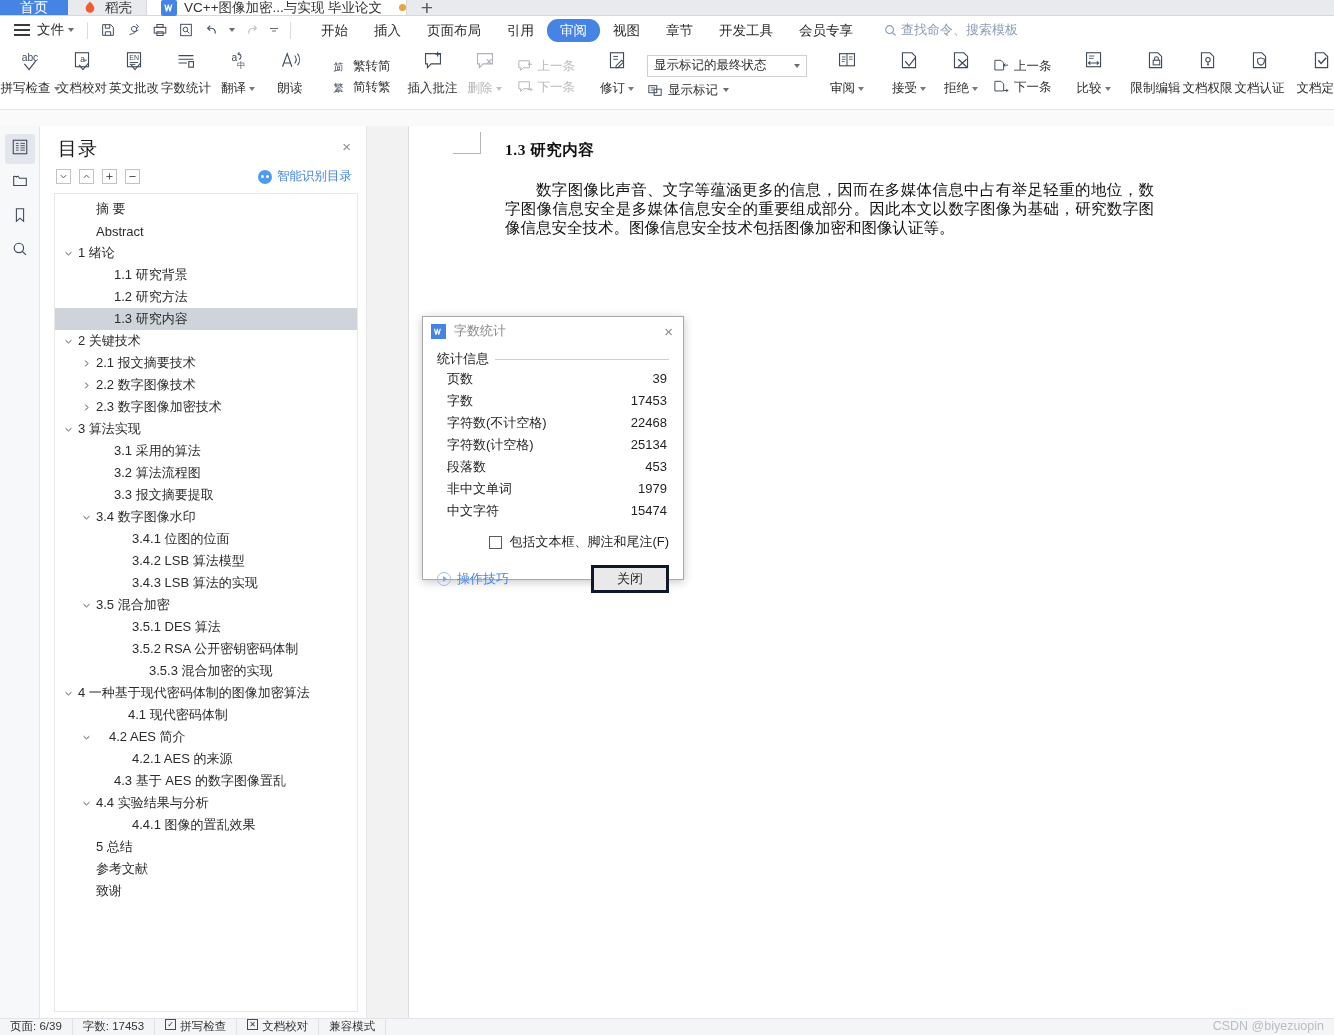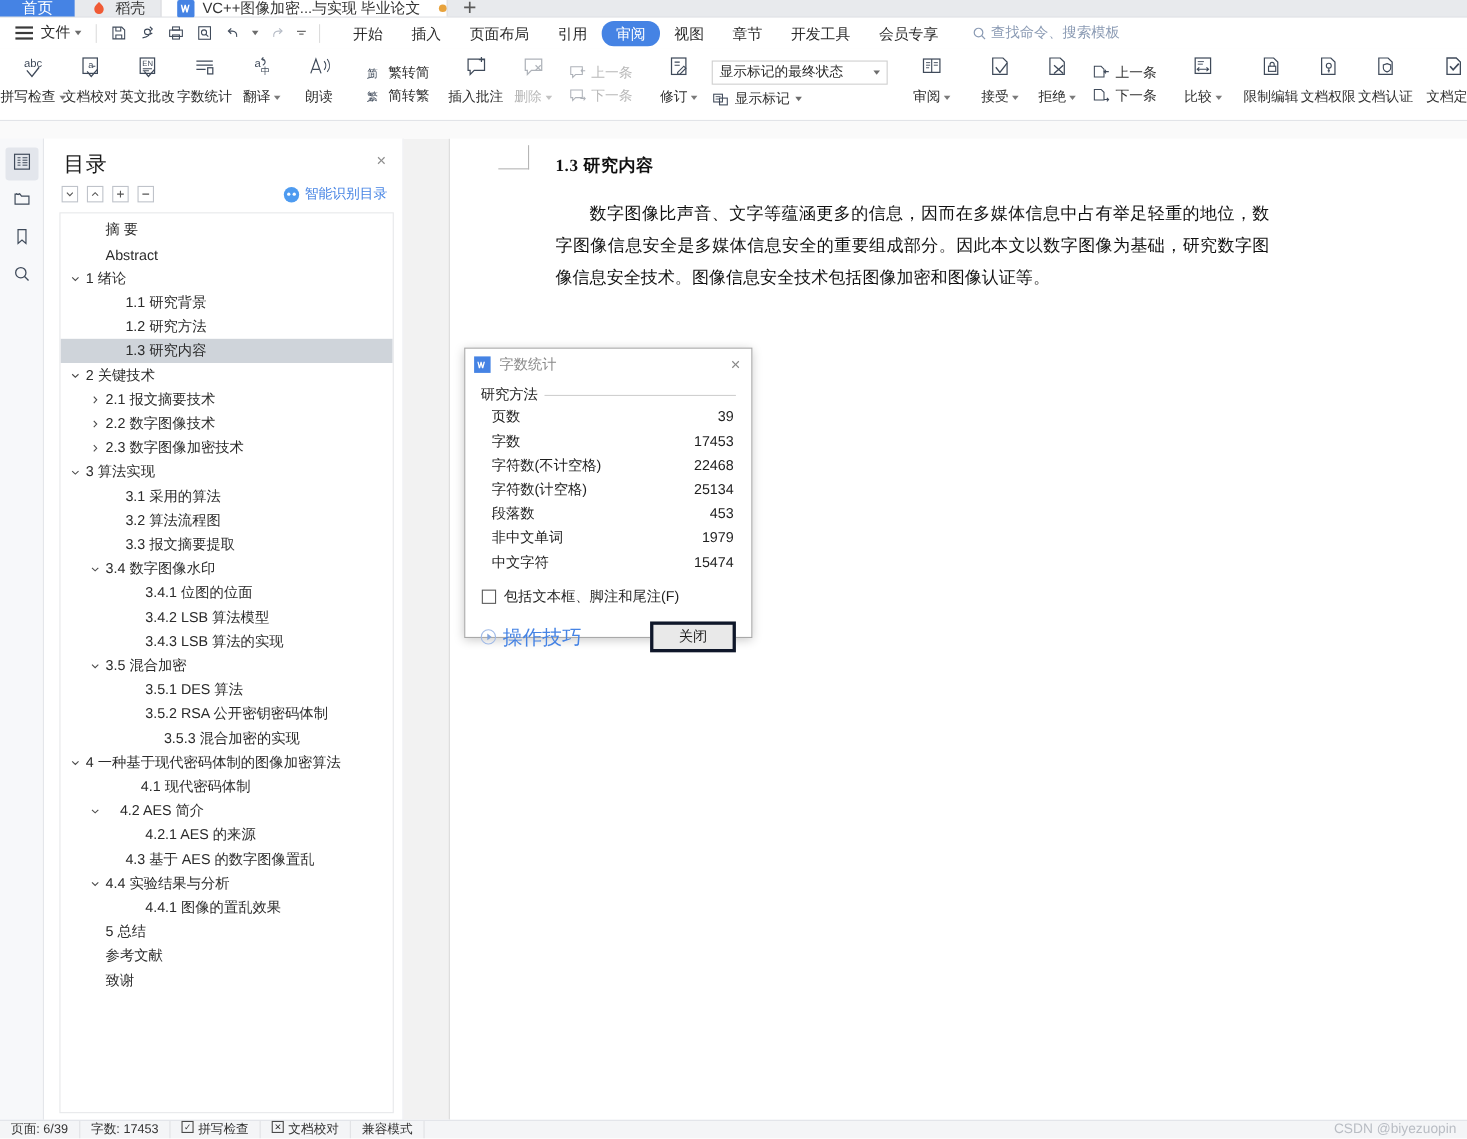--- a/index.html
+++ b/index.html
@@ -119,42 +119,42 @@
   .chev svg { display:block; }
 
   
   .docarea { flex:1; background: #fff; position: relative; overflow: hidden; }
   .pagegap { position:absolute; left:0; top:0; width: 42px; height:100%; background:#f2f2f2; border-right:1px solid #dcdcdc;}
   .sheet { position:absolute; left: 43px; right: 0; top: 0; bottom: 0; background:#fff; }
   .marginmark { position:absolute; left: 43px; top: 6px; width: 28px; height: 22px;
      border-right: 1px solid #b5b5b5; border-bottom: 1px solid #b5b5b5; }
   .doc-inner { position: absolute; left: 95px; top: 14px; right: 180px; }
   .doc-h { font-size: 15.5px; color:#111; font-family: "Liberation Serif","DejaVu Serif",serif; letter-spacing:.5px; font-weight:600;}
-  .doc-p { margin-top: 19px; font-size: 15.5px; line-height: 29px; color:#111;
+  .doc-p { margin-top: 19px; font-size: 15.5px; line-height: 19px; color:#111;
      font-family:"Liberation Serif","DejaVu Serif",serif; text-indent: 2em; text-align: justify;}
 
   
   .dialog {
     position: absolute; left: 422px; top: 316px; width: 262px; height: 264px;
     background: #fff; border: 1px solid #a9a9a9; box-shadow: 0 2px 9px rgba(0,0,0,.22);
     z-index: 50;
   }
   .dlg-title { height: 28px; display:flex; align-items:center; gap: 8px; padding: 0 6px 0 8px; }
   .dlg-ic { width: 15px; height: 15px; background:#4583e4; color:#fff; font-size:10px; display:flex; align-items:center; justify-content:center; font-weight:700;}
   .dlg-name { font-size: 13px; color: #8a8a8a; flex:1; }
   .dlg-x { color: #888; font-size: 15px; padding: 2px 4px; line-height:1;}
   .dlg-body { padding: 5px 14px 0 14px; }
   .fieldset-label { display:flex; align-items:center; gap:6px; font-size:13px; color:#222; }
   .fieldset-label .rule { flex:1; height:1px; background:#d0d0d0; }
   .statrow { display:flex; justify-content: space-between; font-size: 13px; color:#1f1f1f; padding: 2px 2px 2px 10px; line-height: 18px;}
   .statrow .val { font-variant-numeric: tabular-nums; }
-  .chkrow { display:flex; align-items:center; gap: 7px; font-size:13px; color:#1f1f1f; margin-top: 11px; padding-left:1px;}
+  .chkrow { display:flex; align-items:center; gap: 7px; font-size:13px; color:#1f1f1f; margin-top: 11px; padding-left:1px;justify-content:flex-end;}
   .chkbox { width: 13px; height: 13px; border: 1px solid #5b5b5b; background:#fff; flex:0 0 13px;}
   .dlg-foot { display:flex; align-items:center; justify-content: space-between; margin-top: 14px; }
-  .tiplink { display:flex; align-items:center; gap:6px; color:#4583e4; font-size:18px; }
+  .tiplink { display:flex; align-items:center; gap:6px; color:#4583e4; font-size:13px; }
   .playic { width:14px;height:14px;border:1px solid #9fb9e6;border-radius:50%;display:flex;align-items:center;justify-content:center;}
   .playic i { width:0;height:0;border-left:4px solid #7fa3dd;border-top:3px solid transparent;border-bottom:3px solid transparent;margin-left:1px;}
   .closebtn {
     width: 78px; height: 28px; background: #e9e9e9; border: 3px solid #0f172a;
     display:flex; align-items:center; justify-content:center; font-size:13px; color:#1f1f1f;
   }
 
   
   .statusbar {
     position:absolute; left:0; right:0; bottom:0; height:17px; background:#f4f5f7;
@@ -853,21 +853,21 @@
       <span class="dlg-ic">
         <svg width="11" height="11" viewBox="0 0 12 12">
             <path d="M1 3h1.3l.9 4 1-4h1.1l1 4 .9-4H8.6L6.9 9.6H5.6l-.9-3.6-.9 3.6H2.5z" fill="#fff"></path>
           </svg>
       </span>
       <span class="dlg-name">字数统计</span>
       <span class="dlg-x">×</span>
     </div>
     <div class="dlg-body">
       <div class="fieldset-label">
-        <span>研究方法</span>
+        <span>统计信息</span>
         <span class="rule"></span>
       </div>
       <div id="stat-rows">
           <div class="statrow">
             <span>页数</span>
             <span class="val">39</span>
           </div>
           <div class="statrow">
             <span>字数</span>
             <span class="val">17453</span>

